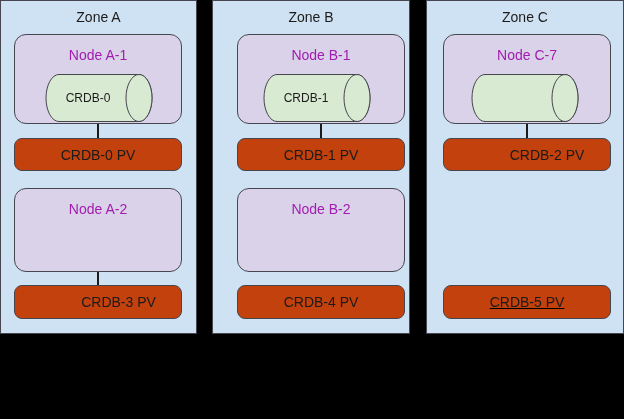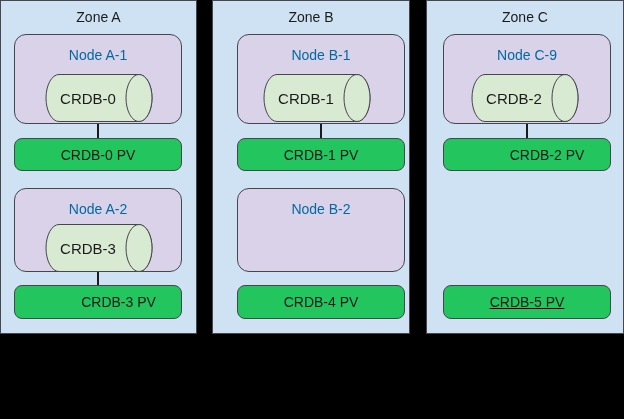--- a/index.html
+++ b/index.html
@@ -9,30 +9,30 @@
   #canvas{position:relative;width:624px;height:419px;background:#000;}
 
   .zone{position:absolute;top:0;height:334px;background:#cfe2f3;
         border:1px solid #46464f;box-sizing:border-box;}
   .zone-title{position:absolute;top:7px;left:0;right:0;text-align:center;
               font-size:14px;color:#1b1b1b;line-height:18px;white-space:nowrap;}
 
   .node{position:absolute;background:#d9d2e9;border:1px solid #46464f;
         border-radius:12px;box-sizing:border-box;}
   .node-title{position:absolute;top:11px;left:0;right:0;text-align:center;
-              font-size:14px;color:#0369a1;line-height:18px;white-space:nowrap;}
+              font-size:14px;color:#a21caf;line-height:18px;white-space:nowrap;}
 
   .cyl{position:absolute;}
   .cyl svg{display:block;overflow:visible;}
   .cyl-label{position:absolute;top:0;height:100%;left:0;right:26px;
              display:flex;align-items:center;justify-content:center;
-             font-size:15px;color:#1b1b1b;white-space:nowrap;
+             font-size:12px;color:#1b1b1b;white-space:nowrap;
              padding-left:4px;box-sizing:border-box;}
 
-  .pv{position:absolute;background:#22c55e;border:1px solid #46464f;
+  .pv{position:absolute;background:#c2410c;border:1px solid #46464f;
       border-radius:8px;box-sizing:border-box;display:flex;
       align-items:center;justify-content:center;}
   .pv-label{font-size:14px;color:#1b1b1b;line-height:18px;white-space:nowrap;}
 
   .connector{position:absolute;width:2px;background:#1b1b1b;}
 </style>
 </head>
 <body>
 
 <div id="canvas">
@@ -48,27 +48,20 @@
         <ellipse cx="93" cy="24" rx="13" ry="23.5" fill="#d9ead3" stroke="#46464f" stroke-width="1"></ellipse>
       </svg>
       <div class="cyl-label">CRDB-0</div>
     </div>
     <div class="connector" style="left: 97px; top: 124px; height: 14px;"></div>
     <div class="pv" style="left: 14px; top: 138px; width: 168px; height: 33px;">
       <span class="pv-label">CRDB-0 PV</span>
     </div>
     <div class="node" style="left: 14px; top: 188px; width: 168px; height: 84px;">
       <div class="node-title">Node A-2</div>
-    </div>
-    <div class="cyl" style="left: 46px; top: 224px; width: 106px; height: 48px;">
-      <svg width="106" height="48" viewBox="0 0 106 48">
-        <path d="M 13 0.5 L 93 0.5 A 13 23.5 0 0 1 93 47.5 L 13 47.5 A 13 23.5 0 0 1 13 0.5 Z" fill="#d9ead3" stroke="#46464f" stroke-width="1"></path>
-        <ellipse cx="93" cy="24" rx="13" ry="23.5" fill="#d9ead3" stroke="#46464f" stroke-width="1"></ellipse>
-      </svg>
-      <div class="cyl-label">CRDB-3</div>
     </div>
     <div class="connector" style="left: 97px; top: 272px; height: 13px;"></div>
     <div class="pv" style="left: 14px; top: 285px; width: 168px; height: 34px; padding-left: 41px;">
       <span class="pv-label">CRDB-3 PV</span>
     </div>
     <div class="zone" style="left: 212px; width: 198px;">
       <div class="zone-title">Zone B</div>
     </div>
     <div class="node" style="left: 237px; top: 34px; width: 168px; height: 90px;">
       <div class="node-title">Node B-1</div>
@@ -87,28 +80,27 @@
     <div class="node" style="left: 237px; top: 188px; width: 168px; height: 84px;">
       <div class="node-title">Node B-2</div>
     </div>
     <div class="pv" style="left: 237px; top: 285px; width: 168px; height: 34px;">
       <span class="pv-label">CRDB-4 PV</span>
     </div>
     <div class="zone" style="left: 426px; width: 198px;">
       <div class="zone-title">Zone C</div>
     </div>
     <div class="node" style="left: 443px; top: 34px; width: 168px; height: 90px;">
-      <div class="node-title">Node C-9</div>
+      <div class="node-title">Node C-7</div>
     </div>
     <div class="cyl" style="left: 472px; top: 74px; width: 106px; height: 48px;">
       <svg width="106" height="48" viewBox="0 0 106 48">
         <path d="M 13 0.5 L 93 0.5 A 13 23.5 0 0 1 93 47.5 L 13 47.5 A 13 23.5 0 0 1 13 0.5 Z" fill="#d9ead3" stroke="#46464f" stroke-width="1"></path>
         <ellipse cx="93" cy="24" rx="13" ry="23.5" fill="#d9ead3" stroke="#46464f" stroke-width="1"></ellipse>
       </svg>
-      <div class="cyl-label">CRDB-2</div>
     </div>
     <div class="connector" style="left: 526px; top: 124px; height: 14px;"></div>
     <div class="pv" style="left: 443px; top: 138px; width: 168px; height: 33px; padding-left: 40px;">
       <span class="pv-label">CRDB-2 PV</span>
     </div>
     <div class="pv" style="left: 443px; top: 285px; width: 168px; height: 34px; text-decoration: underline;">
       <span class="pv-label">CRDB-5 PV</span>
     </div>
   </div>
 

